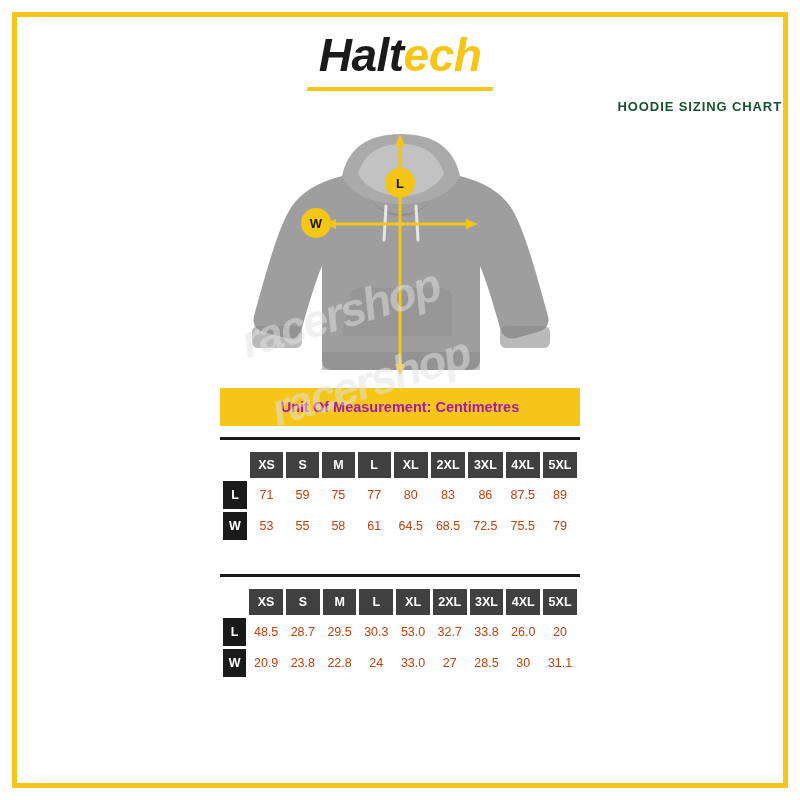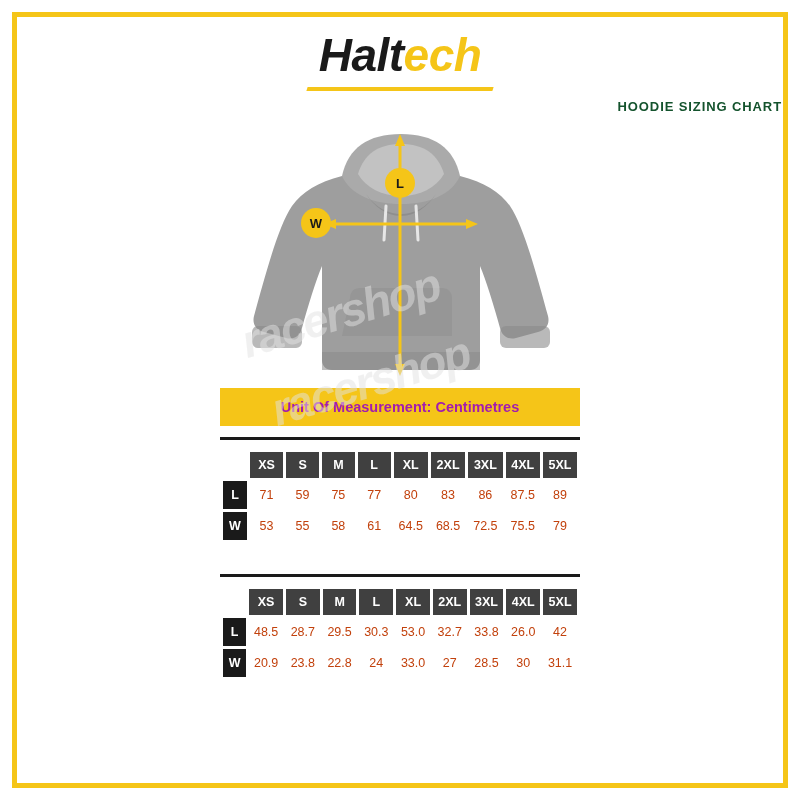--- a/index.html
+++ b/index.html
@@ -307,21 +307,21 @@
         <tr>
           <th class="rcell">L</th>
           <td class="vcell">48.5</td>
           <td class="vcell">28.7</td>
           <td class="vcell">29.5</td>
           <td class="vcell">30.3</td>
           <td class="vcell">53.0</td>
           <td class="vcell">32.7</td>
           <td class="vcell">33.8</td>
           <td class="vcell">26.0</td>
-          <td class="vcell">42</td>
+          <td class="vcell">20</td>
         </tr>
         <tr>
           <th class="rcell">W</th>
           <td class="vcell">20.9</td>
           <td class="vcell">23.8</td>
           <td class="vcell">22.8</td>
           <td class="vcell">24</td>
           <td class="vcell">33.0</td>
           <td class="vcell">27</td>
           <td class="vcell">28.5</td>

